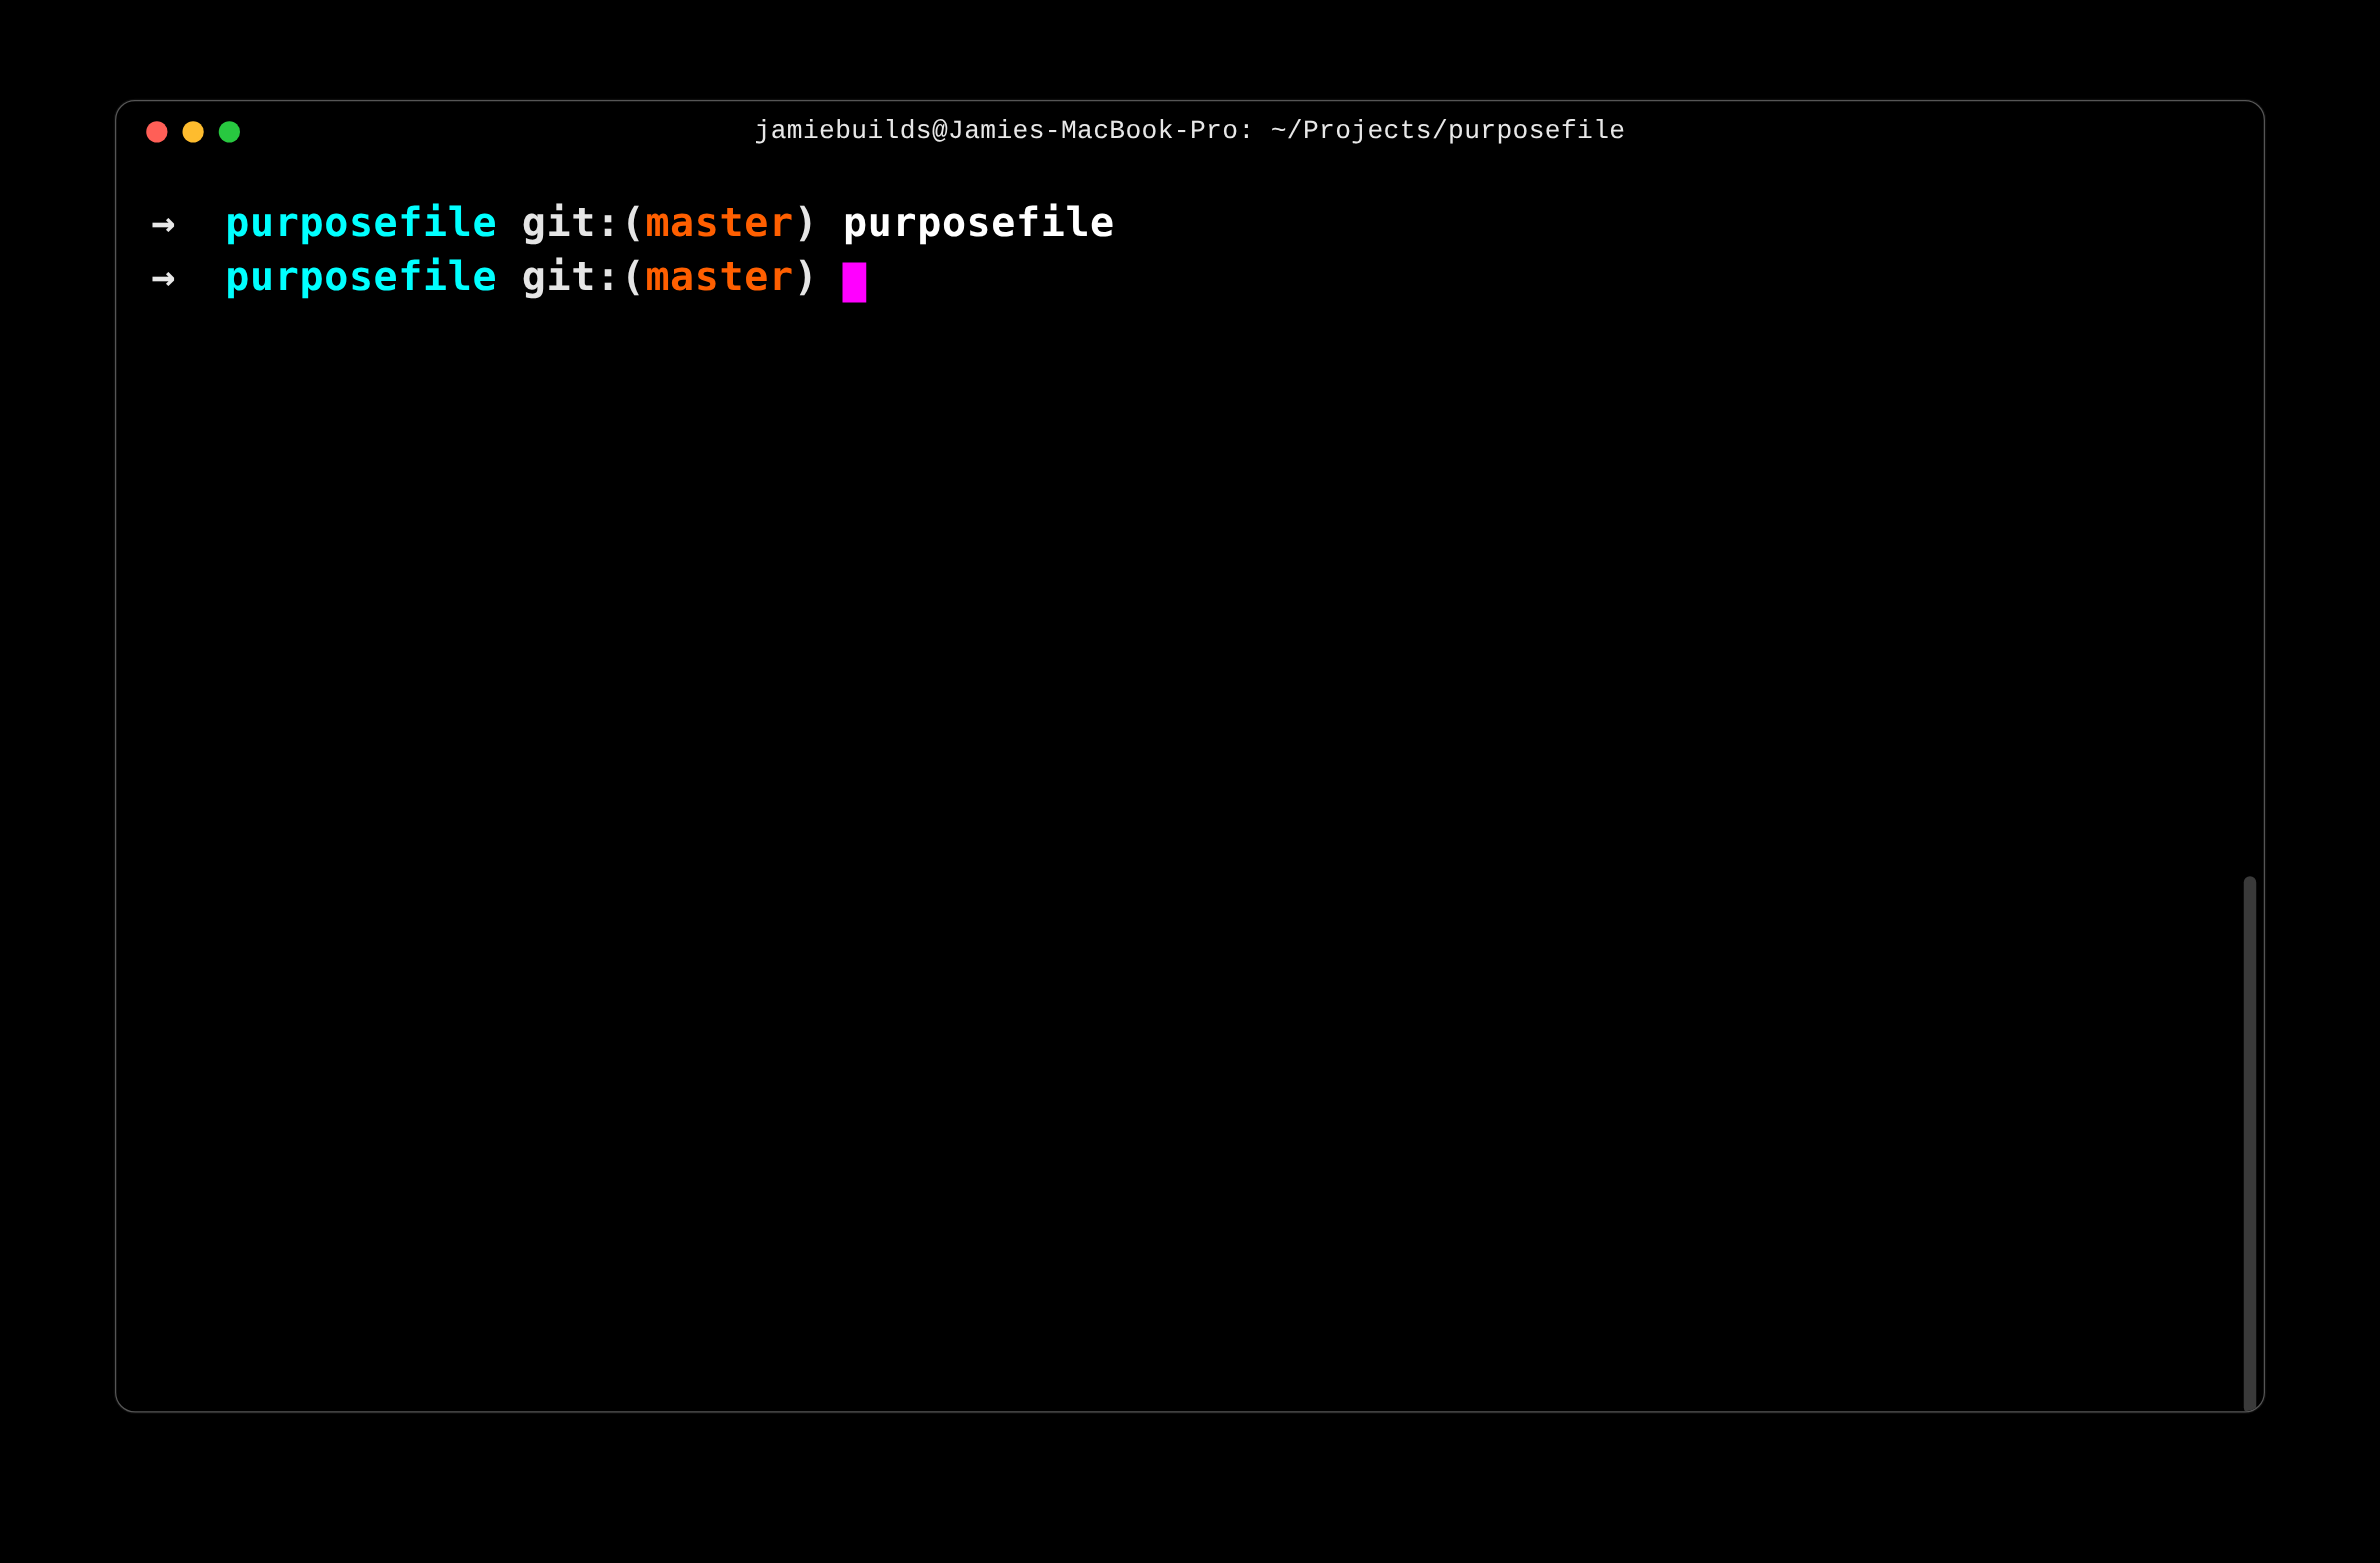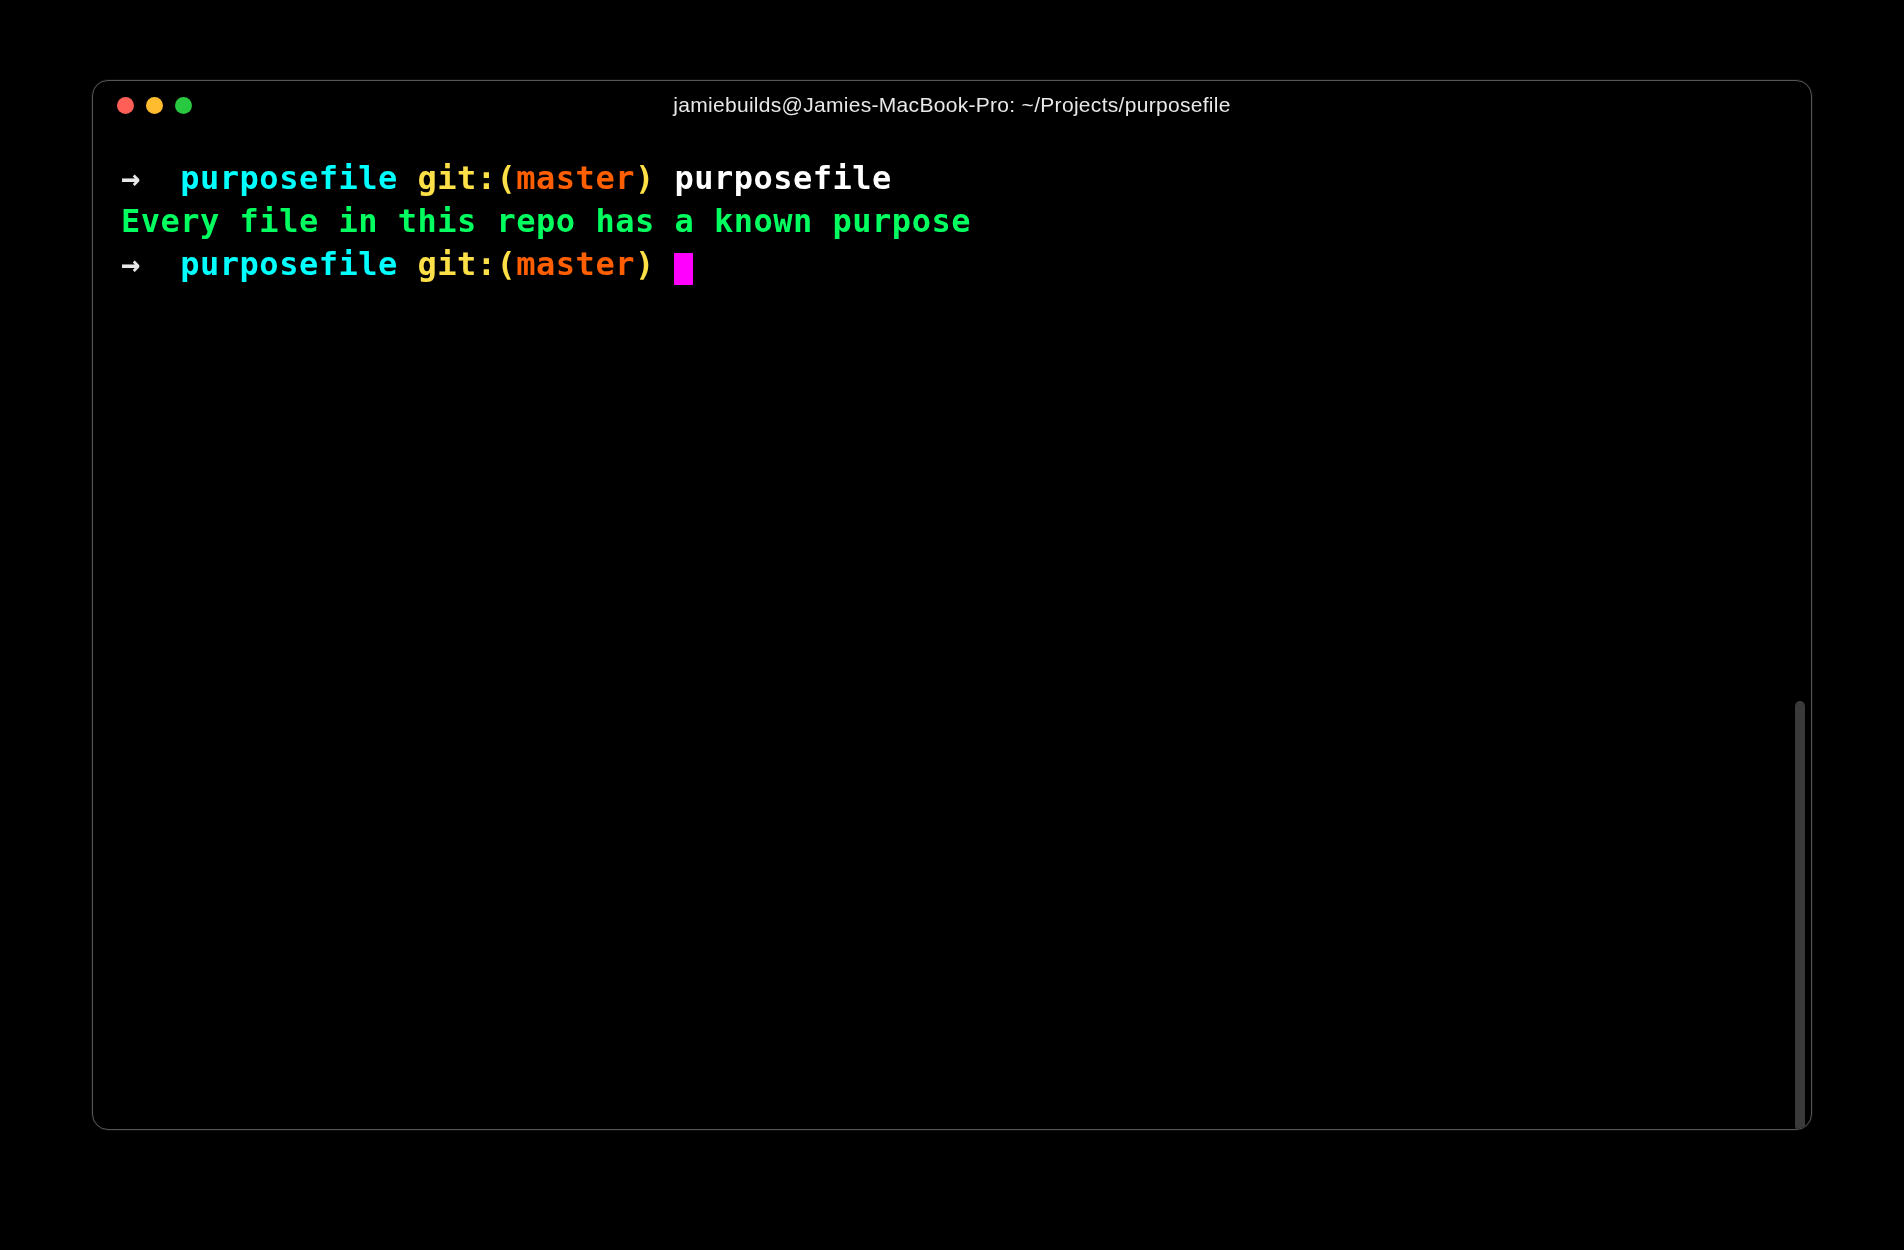--- a/index.html
+++ b/index.html
@@ -62,21 +62,21 @@
     .traffic-light.green {
       background: #28c840;
     }
     
     .window-title {
       color: #e8e8e8;
       font-size: 21px;
       font-weight: 400;
       margin: 0 auto;
       letter-spacing: 0.3px;
-      font-family: Liberation Sans, sans-serif;
+      font-family: Liberation Mono, monospace;
     }
     
     .terminal-content {
       padding: 28px 28px;
       font-size: 32px;
       line-height: 1.35;
       font-weight: 700;
       letter-spacing: 0.5px;
     }
     
@@ -86,21 +86,21 @@
     
     .arrow {
       color: #e8e8e8;
     }
     
     .cyan {
       color: #00ffff;
     }
     
     .blue {
-      color: #fde047;
+      color: #e5e5e5;
       margin-top: 16px;
     }
     
     .orange {
       color: #ff5f00;
       margin-top: 48px;
     }
     
     .green {
       color: #00ff5f;
@@ -137,18 +137,17 @@
     <div class="traffic-lights">
       <div class="traffic-light red"></div>
       <div class="traffic-light yellow"></div>
       <div class="traffic-light green"></div>
     </div>
     <div class="window-title">jamiebuilds@Jamies-MacBook-Pro: ~/Projects/purposefile</div>
   </div>
 
   <div class="terminal-content">
     <div class="terminal-line"><span class="arrow">→</span><span class="white">  </span><span class="cyan">purposefile</span><span> </span><span class="blue">git:</span><span class="blue">(</span><span class="orange">master</span><span class="blue">)</span><span> </span><span class="white">purposefile</span></div>
-    <div class="terminal-line"><span class="green">Every file in this repo has a known purpose</span></div>
     <div class="terminal-line"><span class="arrow">→</span><span class="white">  </span><span class="cyan">purposefile</span><span> </span><span class="blue">git:</span><span class="blue">(</span><span class="orange">master</span><span class="blue">)</span><span> </span><span class="cursor"></span></div>
   </div>
 
   <div class="scrollbar"></div>
 </div>
 
 </body></html>

